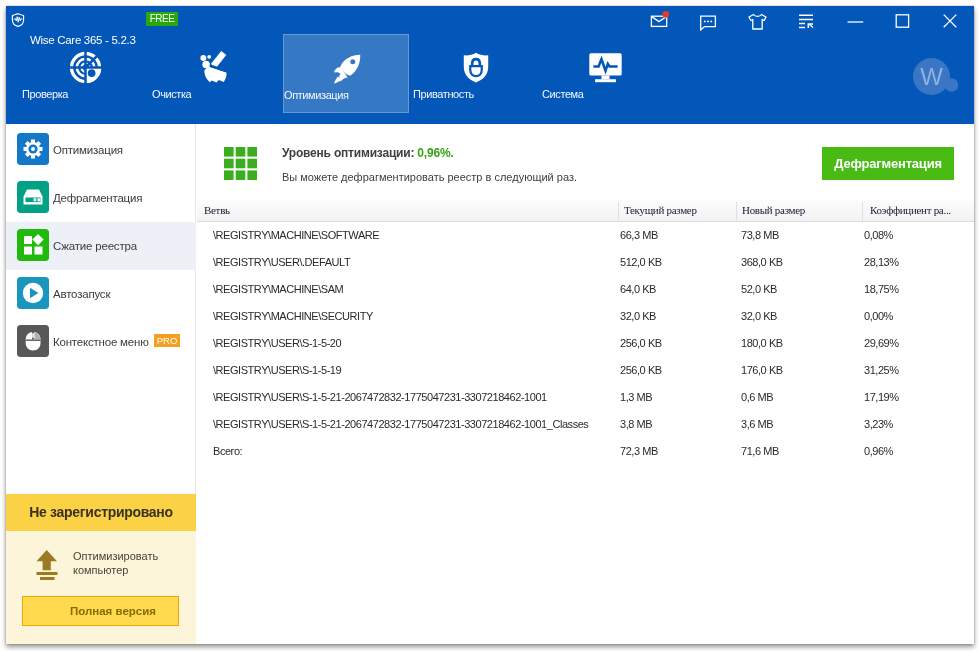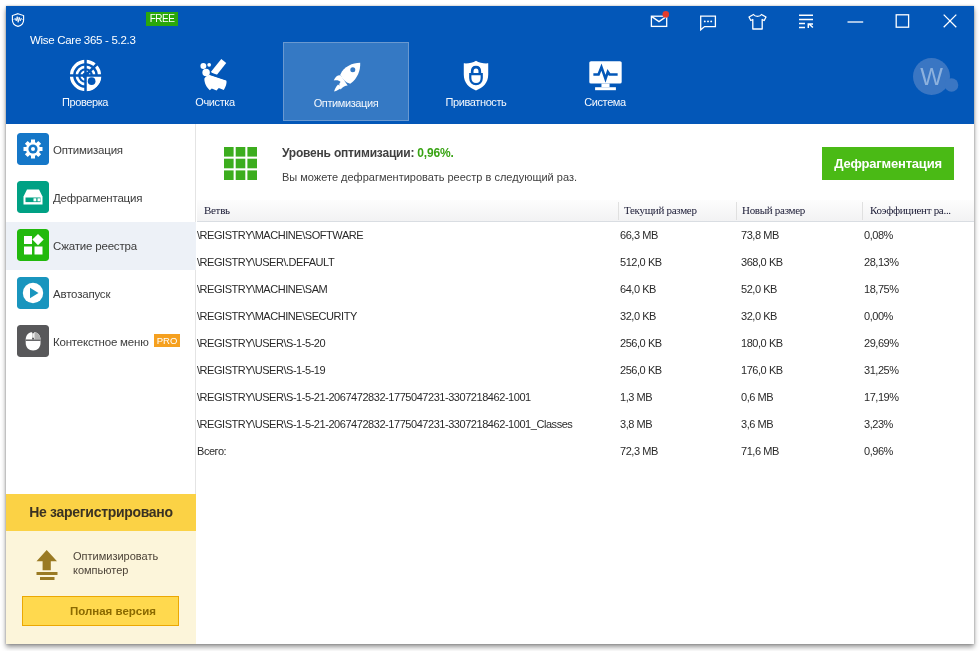--- a/index.html
+++ b/index.html
@@ -5,21 +5,21 @@
 * { margin:0; padding:0; box-sizing:border-box; }
 html,body { width:980px; height:651px; background:#fff; font-family:"Liberation Sans", sans-serif; overflow:hidden; }
 #win { position:absolute; left:6px; top:6px; width:968px; height:638px; background:#fff;
   box-shadow:0 3px 5px rgba(0,0,0,.42), 0 0 2px rgba(0,0,0,.25); }
 #header { position:absolute; left:0; top:0; width:968px; height:118px; background:#0357b8; }
 .tt { position:absolute; color:#fff; font-size:11.5px; letter-spacing:-0.3px; }
 #title { left:24px; top:7px; line-height:15px;margin-top:20px; }
 #freebadge { position:absolute; left:140px; top:6px; width:32px; height:14px; background:#2aa70b; color:#fff; font-size:10px; letter-spacing:-0.5px; text-align:center; line-height:14px; }
 .tbi { position:absolute; top:2px; }
 
-.tab { position:absolute; top:36px; width:126px; height:79px; text-align:center; }
+.tab { position:absolute; top:28px; width:126px; height:79px; }
 .tab.sel { background:#3579c4; border:1px solid #6a99d0; }
 .tab .ic { position:absolute; left:47px; top:16px; width:32px; height:34px; }
 .tab .lb { position:absolute; width:100%; top:53px; left:0; color:#f5f8fd; font-size:11px; letter-spacing:-0.4px; line-height:14px; }
 
 #sidebar { position:absolute; left:0; top:118px; width:190px; height:520px; background:#fff; border-right:1px solid #e4e4e4; }
 .sitem { position:absolute; left:0; width:190px; height:48px; }
 .sitem.sel { background:#edf1f7; }
 .sitem .sic { position:absolute; left:11px; top:7px; width:32px; height:32px; border-radius:3px; }
 .sitem .slb { position:absolute; left:47px; top:0; height:48px; line-height:48px; font-size:11.5px; letter-spacing:-0.2px; color:#3c3c3c; white-space:nowrap; }
 #probadge { position:absolute; left:148px; top:16px; width:26px; height:13px; background:#f5a01f; color:#fff; font-size:9.5px; text-align:center; line-height:13px; }
@@ -34,21 +34,21 @@
 #oline1 { position:absolute; left:85px; top:22px; font-size:12px; letter-spacing:-0.2px; font-weight:bold; color:#404040; line-height:15px; }
 #oline1 b { color:#38a313; }
 #oline2 { position:absolute; left:85px; top:46px; font-size:11px; color:#404040; line-height:15px; }
 #defbtn { position:absolute; left:625px; top:23px; width:132px; height:33px; background:#4aba15; color:#fff; font-weight:bold; font-size:13px; letter-spacing:-0.2px; text-align:center; line-height:33px; }
 
 #thead { position:absolute; left:0; top:76px; width:777px; height:22px; background:linear-gradient(#fdfdfd,#f2f2f3); border-bottom:1px solid #d9dde2; font-size:11px; letter-spacing:-0.3px; color:#20203a; }
 .hc { position:absolute; top:0; height:22px; line-height:21px; white-space:nowrap;font-family:Liberation Serif, serif; }
 .hsep { position:absolute; top:2px; width:1px; height:18px; background:#e0e0e0; }
 #tbody { position:absolute; left:0; top:98px; width:777px; font-size:11px; letter-spacing:-0.45px; color:#2a2a2a; }
 .trow { position:absolute; left:0; width:777px; height:27px; line-height:27px; white-space:nowrap; }
-.c1 { position:absolute; left:0;text-align:right; }
+.c1 { position:absolute; left:16px;text-align:right; }
 .c2 { position:absolute; left:423px; }
 .c3 { position:absolute; left:544px; }
 .c4 { position:absolute; left:667px; }
 </style>
 </head>
 <body>
 <div id="win">
   <div id="header">
     <svg class="tbi" style="left:5px; top:7px" width="14" height="14" viewBox="0 0 16 16">
         <path d="M8 0.8 L14.4 2.9 V8 C14.4 12.1 11.7 14.3 8 15.3 C4.3 14.3 1.6 12.1 1.6 8 V2.9 Z" fill="none" stroke="#fff" stroke-width="1.3"></path>

